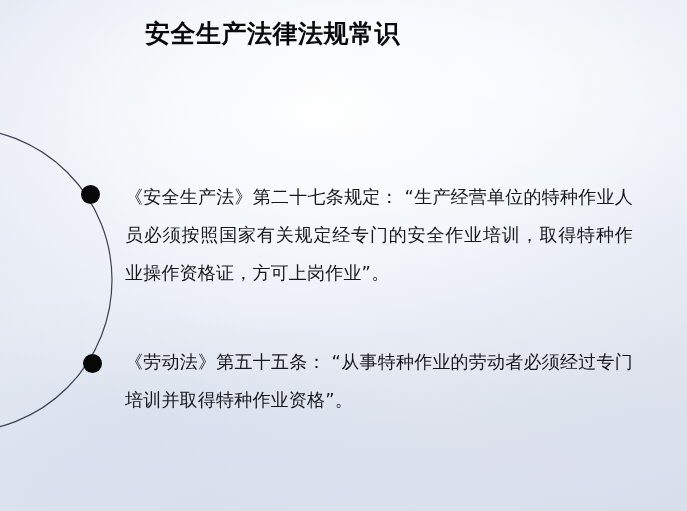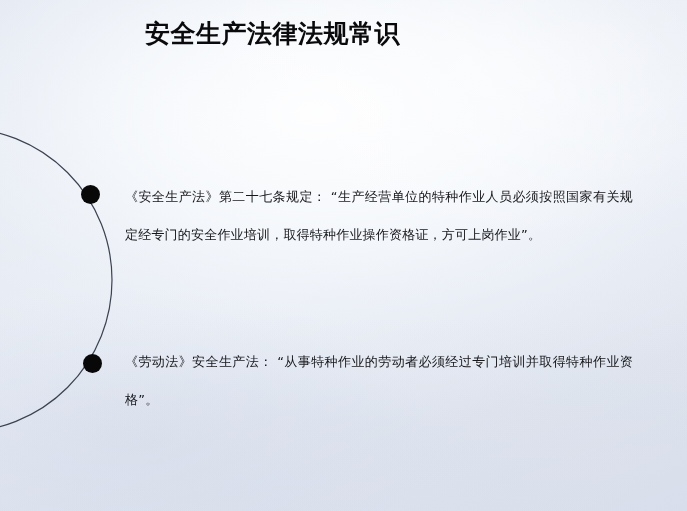--- a/index.html
+++ b/index.html
@@ -69,21 +69,21 @@
     font-weight: bold;
     color: #0a0a0c;
     letter-spacing: 0.5px;
     white-space: nowrap;
   }
 
   .body-para {
     position: absolute;
     left: 125px;
     width: 508px;
-    font-size: 13px;
+    font-size: 18px;
     line-height: 38px;
     color: #16171b;
     text-align: justify;
     text-justify: inter-ideograph;
     letter-spacing: 0.2px;
   }
   #para-1 { top: 178px; }
   #para-2 { top: 343px; }
 
   .bullet-dot {
@@ -108,15 +108,15 @@
     <circle cx="-40" cy="280" r="152" fill="none" stroke="#3b4250" stroke-width="1.2"></circle>
   </svg>
 
   <div id="title">安全生产法律法规常识</div>
 
   <div class="bullet-dot" id="bullet-dot-1"></div>
   <div class="bullet-dot" id="bullet-dot-2"></div>
 
   <div class="body-para" id="para-1">《安全生产法》第二十七条规定： “生产经营单位的特种作业人员必须按照国家有关规定经专门的安全作业培训，取得特种作业操作资格证，方可上岗作业”。</div>
 
-  <div class="body-para" id="para-2">《劳动法》安全生产法： “从事特种作业的劳动者必须经过专门培训并取得特种作业资格”。</div>
+  <div class="body-para" id="para-2">《劳动法》第五十五条： “从事特种作业的劳动者必须经过专门培训并取得特种作业资格”。</div>
 
 </div>
 
 </body></html>

